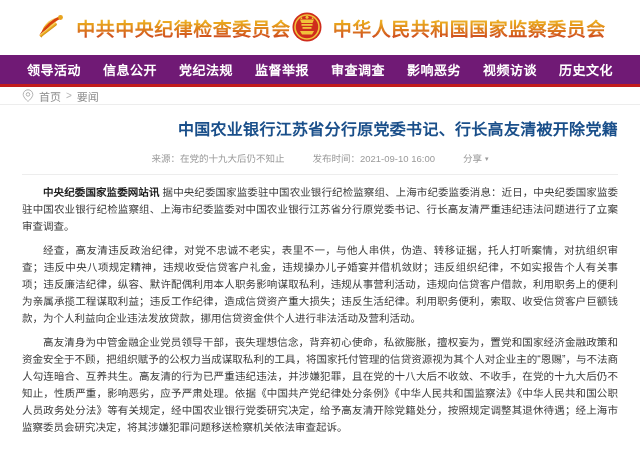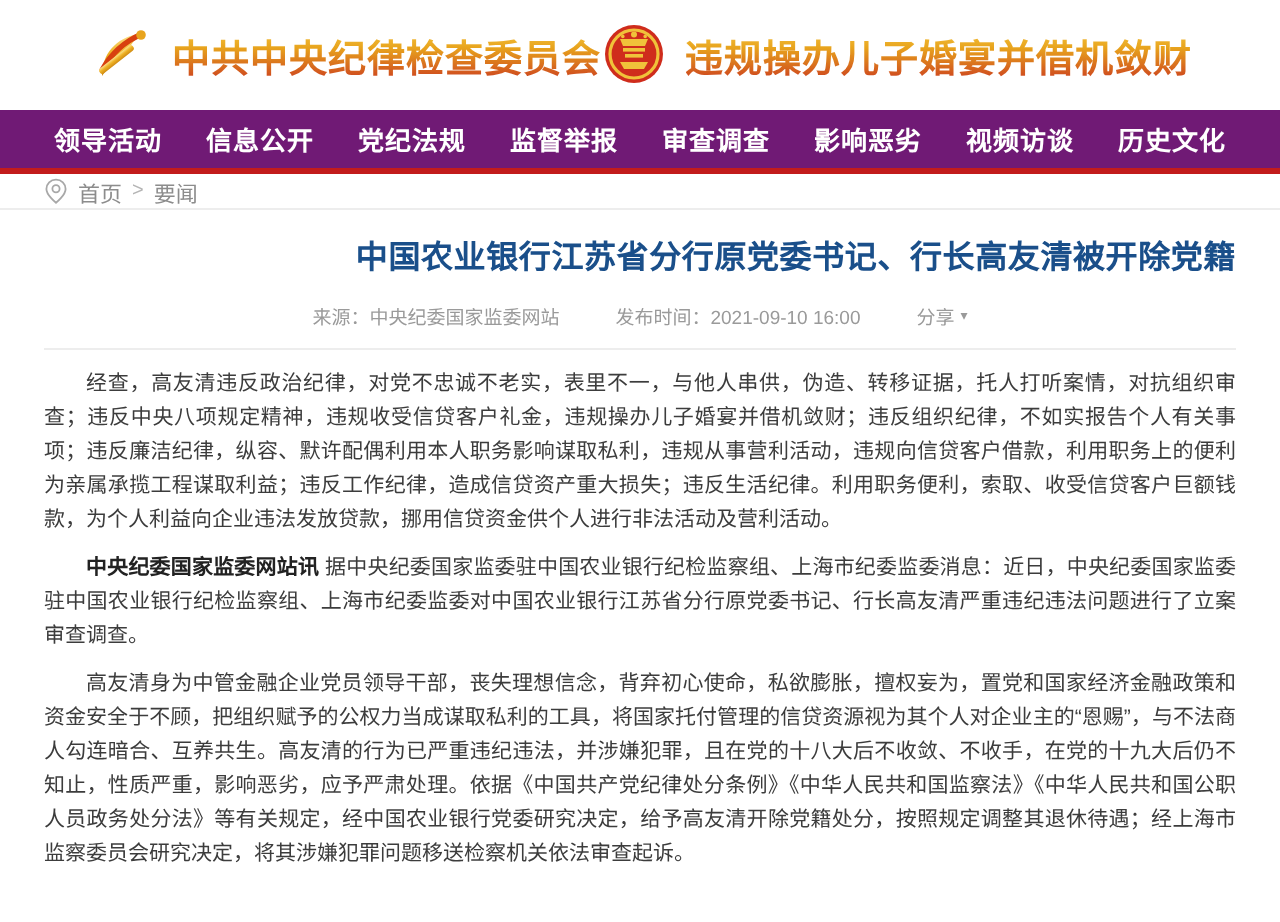--- a/index.html
+++ b/index.html
@@ -173,21 +173,21 @@
         <circle cx="16" cy="16" r="12" fill="none" stroke="#f0c23a" stroke-width="1.6"></circle>
         <path d="M9 8.5 L23 8.5 L21.5 12 L10.5 12 Z" fill="#f0c23a"></path>
         <rect x="10.5" y="13" width="11" height="1.8" fill="#f0c23a"></rect>
         <rect x="11.5" y="16" width="9" height="1.8" fill="#f0c23a"></rect>
         <path d="M9 20 L23 20 L21 23.5 L11 23.5 Z" fill="#f0c23a"></path>
         <circle cx="16" cy="6.2" r="1.5" fill="#f0c23a"></circle>
         <circle cx="10.4" cy="7.2" r="0.9" fill="#f0c23a"></circle>
         <circle cx="21.6" cy="7.2" r="0.9" fill="#f0c23a"></circle>
       </svg>
     </span>
-    <span class="brand-name">违规操办儿子婚宴并借机敛财</span>
+    <span class="brand-name">中华人民共和国国家监察委员会</span>
   </div>
 
 </div>
 
 <nav class="nav">
   <span class="nav-item">领导活动</span>
   <span class="nav-item">信息公开</span>
   <span class="nav-item">党纪法规</span>
   <span class="nav-item">监督举报</span>
   <span class="nav-item">审查调查</span>
@@ -206,29 +206,29 @@
   <span class="crumb-link">首页</span>
   <span class="crumb-sep">&gt;</span>
   <span class="crumb-current">要闻</span>
 </div>
 
 <article class="article">
 
   <h1 class="article-title">中国农业银行江苏省分行原党委书记、行长高友清被开除党籍</h1>
 
   <div class="article-meta">
-    <span>来源：中央纪委国家监委网站</span>
+    <span>来源：在党的十九大后仍不知止</span>
     <span>发布时间：2021-09-10 16:00</span>
     <span class="meta-share">
       <span>分享</span>
       <span class="caret">▾</span>
     </span>
   </div>
 
   <div class="article-body">
-    <p class="para">经查，高友清违反政治纪律，对党不忠诚不老实，表里不一，与他人串供，伪造、转移证据，托人打听案情，对抗组织审查；违反中央八项规定精神，违规收受信贷客户礼金，违规操办儿子婚宴并借机敛财；违反组织纪律，不如实报告个人有关事项；违反廉洁纪律，纵容、默许配偶利用本人职务影响谋取私利，违规从事营利活动，违规向信贷客户借款，利用职务上的便利为亲属承揽工程谋取利益；违反工作纪律，造成信贷资产重大损失；违反生活纪律。利用职务便利，索取、收受信贷客户巨额钱款，为个人利益向企业违法发放贷款，挪用信贷资金供个人进行非法活动及营利活动。</p>
     <p class="para">
       <span class="lead">中央纪委国家监委网站讯</span><span> 据中央纪委国家监委驻中国农业银行纪检监察组、上海市纪委监委消息：近日，中央纪委国家监委驻中国农业银行纪检监察组、上海市纪委监委对中国农业银行江苏省分行原党委书记、行长高友清严重违纪违法问题进行了立案审查调查。</span>
     </p>
+    <p class="para">经查，高友清违反政治纪律，对党不忠诚不老实，表里不一，与他人串供，伪造、转移证据，托人打听案情，对抗组织审查；违反中央八项规定精神，违规收受信贷客户礼金，违规操办儿子婚宴并借机敛财；违反组织纪律，不如实报告个人有关事项；违反廉洁纪律，纵容、默许配偶利用本人职务影响谋取私利，违规从事营利活动，违规向信贷客户借款，利用职务上的便利为亲属承揽工程谋取利益；违反工作纪律，造成信贷资产重大损失；违反生活纪律。利用职务便利，索取、收受信贷客户巨额钱款，为个人利益向企业违法发放贷款，挪用信贷资金供个人进行非法活动及营利活动。</p>
     <p class="para">高友清身为中管金融企业党员领导干部，丧失理想信念，背弃初心使命，私欲膨胀，擅权妄为，置党和国家经济金融政策和资金安全于不顾，把组织赋予的公权力当成谋取私利的工具，将国家托付管理的信贷资源视为其个人对企业主的“恩赐”，与不法商人勾连暗合、互养共生。高友清的行为已严重违纪违法，并涉嫌犯罪，且在党的十八大后不收敛、不收手，在党的十九大后仍不知止，性质严重，影响恶劣，应予严肃处理。依据《中国共产党纪律处分条例》《中华人民共和国监察法》《中华人民共和国公职人员政务处分法》等有关规定，经中国农业银行党委研究决定，给予高友清开除党籍处分，按照规定调整其退休待遇；经上海市监察委员会研究决定，将其涉嫌犯罪问题移送检察机关依法审查起诉。</p>
   </div>
 
 </article>
 
 </body></html>

